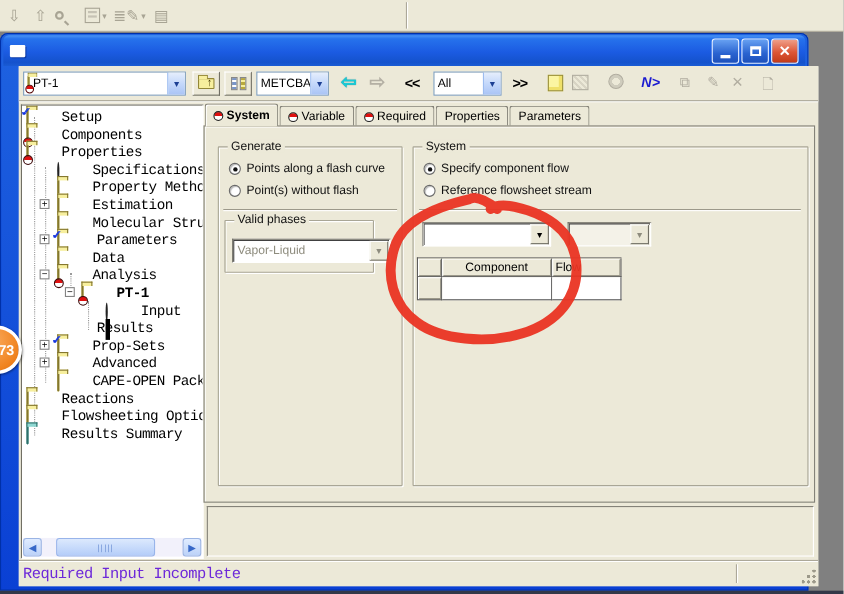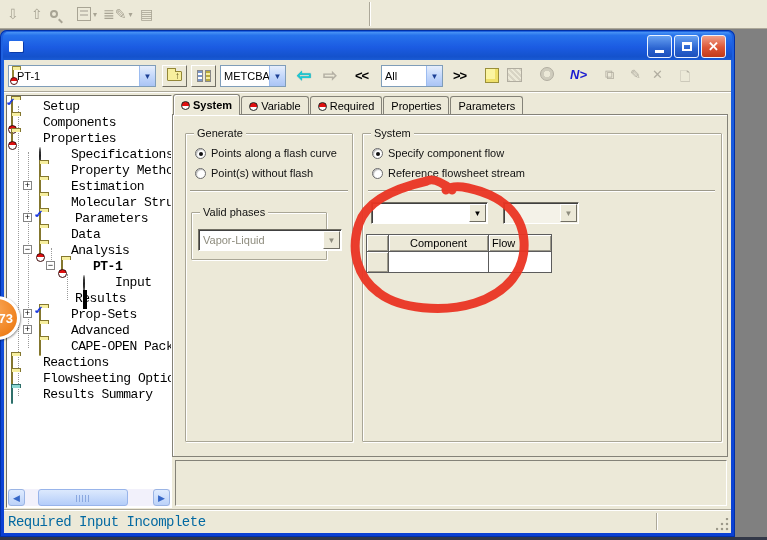--- a/index.html
+++ b/index.html
@@ -33,21 +33,21 @@
     font-size:18px; letter-spacing:-1px; white-space:nowrap; text-shadow:1px 1px 1px #1040a0; }
   .win-btns { margin-left:auto; display:flex; gap:2px; }
   .wbtn { width:25px; height:23px; border-radius:3px; border:1px solid #eaf2ff;
     background:linear-gradient(#67a1f2,#2a63d0 60%,#1c50bb); color:#fff; font-size:12px;
     display:flex; align-items:center; justify-content:center; font-weight:bold; }
   .wbtn.close { background:linear-gradient(#f0A08a,#dd5636 55%,#c23a18); }
   .wbtn .min-glyph { width:9px; height:3px; background:#fff; margin-top:10px; }
   .wbtn .max-glyph { width:10px; height:9px; border:2px solid #fff; border-top-width:3px; }
   .wbtn .x-glyph { font-size:13px; font-weight:bold; line-height:1; }
 
-  .win-body { position:absolute; left:4px; top:30px; width:727px; height:473px; background:#ece9d8; overflow:hidden;padding-left:19px; }
+  .win-body { position:absolute; left:17px; top:30px; width:727px; height:473px; background:#ece9d8; overflow:hidden;padding-left:19px; }
 
   
   .browser-toolbar { position:absolute; left:0; top:0; width:727px; height:32px;
     background:#ece9d8; border-bottom:1px solid #aca899; box-shadow:0 1px 0 #fff; }
   .combo { position:absolute; top:5px; height:22px; background:#fff; border:1px solid #7f9db9;
     display:flex; align-items:center; font-size:11px; color:#000; }
   .combo .cval { flex:1; padding:0 3px; white-space:nowrap; overflow:hidden; }
   .combo .ddbtn { width:16px; height:100%; flex:0 0 auto;
     background:linear-gradient(#e6eefc,#c4d8fb 50%,#aac4f5); border-left:1px solid #9cbcf0;
     display:flex; align-items:center; justify-content:center; color:#1c3f94; font-size:8px; }
@@ -149,21 +149,21 @@
   .cell.hdr.left { justify-content:flex-start; padding-left:3px; }
   .cell.corner { background:#ece9d8; box-shadow:inset 1px 1px 0 #fff, inset -1px -1px 0 #9c998a; }
   .cell.data { background:#fff; }
 
   
   .bottom-panel { position:absolute; left:171px; top:400px; width:552px; height:46px; background:#ece9d8;
     border:1px solid; border-color:#848278 #fff #fff #848278; }
   .statusbar { position:absolute; left:0; top:449px; width:727px; height:24px; background:#ece9d8;
     border-top:1px solid #aca899; box-shadow:inset 0 1px 0 #fff; }
   .status-text { position:absolute; left:4px; top:4px; font-family:"Liberation Mono", monospace;
-    font-size:14px; letter-spacing:-0.5px; color:#0369a1; white-space:nowrap; }
+    font-size:14px; letter-spacing:-0.5px; color:#6d28d9; white-space:nowrap; }
   .status-div { position:absolute; left:652px; top:3px; width:2px; height:17px; border-left:1px solid #aca899; border-right:1px solid #fff; }
   .grip { position:absolute; right:2px; bottom:2px; width:13px; height:13px;
     background:
       radial-gradient(circle at 11px 11px, #9c998a 1.4px, transparent 1.6px),
       radial-gradient(circle at 11px 6px,  #9c998a 1.4px, transparent 1.6px),
       radial-gradient(circle at 6px 11px,  #9c998a 1.4px, transparent 1.6px),
       radial-gradient(circle at 11px 1px,  #9c998a 1.4px, transparent 1.6px),
       radial-gradient(circle at 1px 11px,  #9c998a 1.4px, transparent 1.6px),
       radial-gradient(circle at 6px 6px,   #9c998a 1.4px, transparent 1.6px); }
 
@@ -379,21 +379,21 @@
               <div class="radio-row" style="left: 9px; top: 12px;">
                 <span class="radio sel"></span>
                 <span>Points along a flash curve</span>
               </div>
               <div class="radio-row" style="left: 9px; top: 32px;">
                 <span class="radio"></span>
                 <span>Point(s) without flash</span>
               </div>
             </div>
           <span class="etch" style="left:4px; right:4px; top:56px;"></span>
-          <div class="groupbox" style="left:5px; top:66px; width:136px; height:48px;margin-top:12px;">
+          <div class="groupbox" style="left:5px; top:66px; width:136px; height:48px;">
             <span class="gb-label">Valid phases</span>
             <div class="classic-combo disabled" style="left:6px; top:16px; width:144px; height:22px;">
               <span class="cval">Vapor-Liquid</span>
               <span class="cbtn">▼</span>
             </div>
           </div>
         </div>
 
         <div class="groupbox" style="left:189px; top:18px; width:360px; height:309px;">
           <span class="gb-label">System</span>

